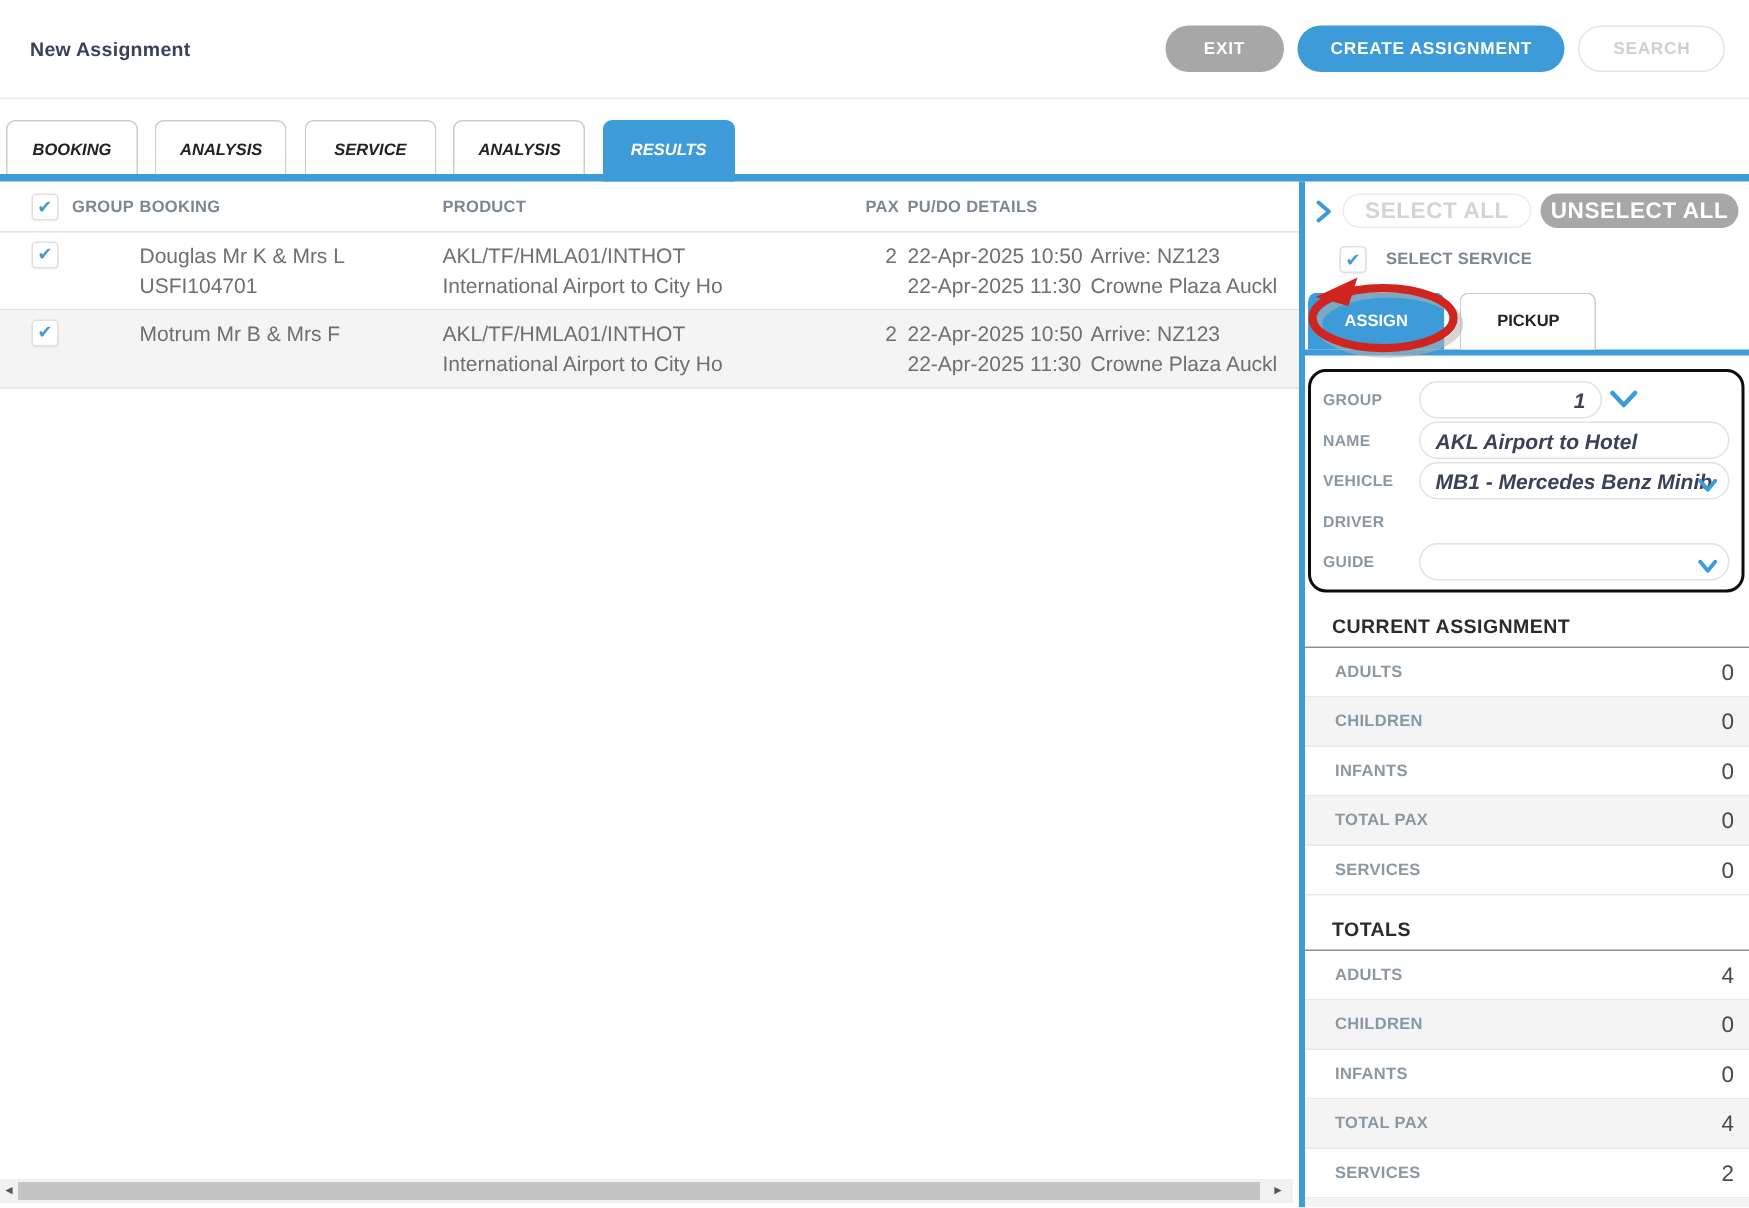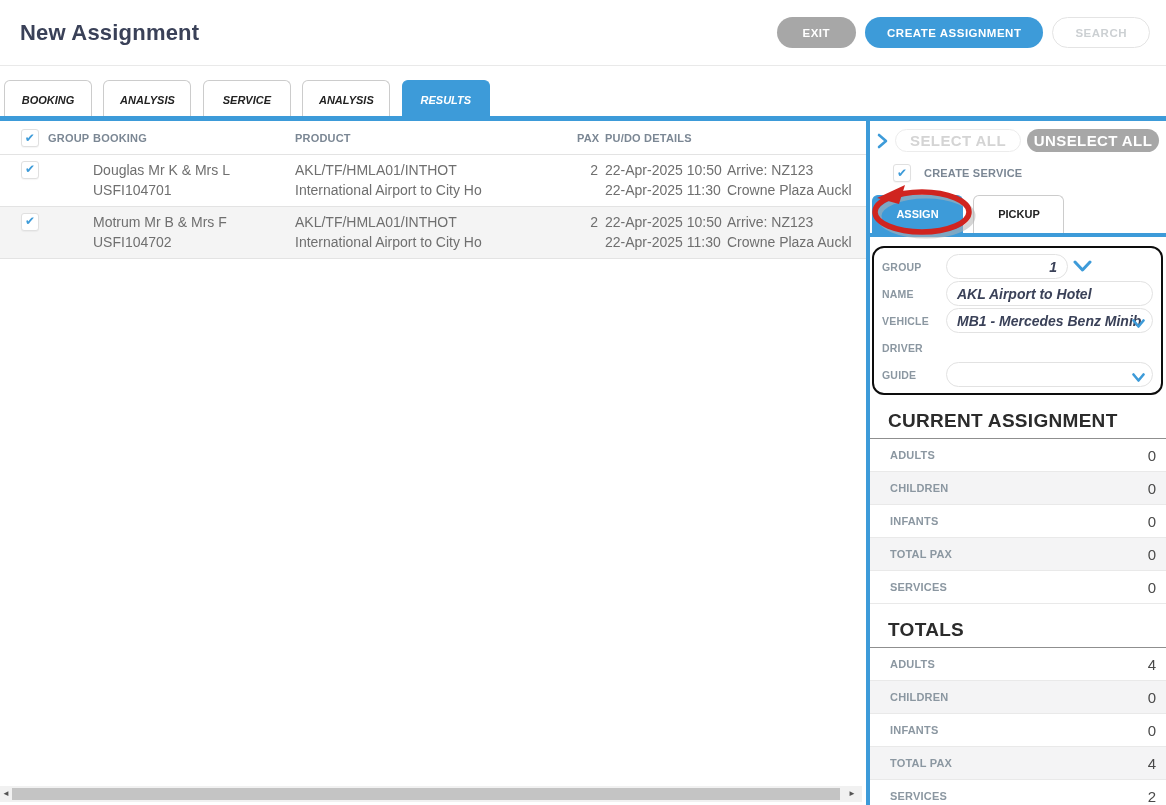--- a/index.html
+++ b/index.html
@@ -3,21 +3,21 @@
 <meta charset="utf-8">
 <style>
   * { margin:0; padding:0; box-sizing:border-box; }
   html,body { background:#fff; }
   body { font-family:"Liberation Sans","DejaVu Sans",sans-serif; }
   .page { position:relative; width:1166px; height:805px; background:#fff; overflow:hidden; }
 
   
   .hdr { height:66px; display:flex; align-items:center; justify-content:space-between;
          padding:0 16px 0 20px; border-bottom:1px solid #e9e9e9; }
-  .hdr-title { font-size:22px; font-weight:bold; color:#3a4158; letter-spacing:.2px; }
+  .hdr-title { font-size:13px; font-weight:bold; color:#3a4158; letter-spacing:.2px; }
   .hdr-btns { display:flex; gap:9px; }
   .btn { height:31px; border-radius:17px; display:flex; align-items:center; justify-content:center;
          font-size:11.5px; font-weight:bold; letter-spacing:.5px; padding:0 22px; cursor:pointer;
          border:none; white-space:nowrap; }
   .btn-exit   { background:#a7a7a7; color:#fff; padding:0 26px; }
   .btn-create { background:#3d9bd9; color:#fff; }
   .btn-search { background:#fff; border:1px solid #e4e4e4; color:#ccd0d3; }
 
   
   .tabbar { position:relative; height:55px; padding:14px 0 0 4px;font-style:italic; }
@@ -87,21 +87,21 @@
                 background:#fff; display:flex; align-items:center; font-size:14px; font-weight:bold;
                 font-style:italic; color:#3a4158; padding:0 10px; overflow:hidden; white-space:nowrap;
                 cursor:text; }
   .inp-group { width:122px; justify-content:flex-end; }
   .inp-wide { flex:1; }
   .has-chev { padding-right:22px; }
   .chev-in { position:absolute; right:7px; top:7px; }
   .chev-out { margin-left:5px; display:flex; align-items:center; cursor:pointer; }
 
   
-  .sec-title { margin-top:12px; padding:3px 0 6px 18px; font-size:19px; font-weight:bold;
+  .sec-title { margin-top:12px; padding:3px 0 6px 18px; font-size:13px; font-weight:bold;
                color:#2b2b2b; letter-spacing:.3px; border-bottom:1px solid #8f8f8f; }
   .stat-row { display:flex; align-items:center; justify-content:space-between; height:33px;
               padding:0 10px 0 20px; border-bottom:1px solid #e9e9e9; background:#fff; }
   .stat-row.alt { background:#f4f4f5; }
   .stat-label { font-size:11px; font-weight:bold; color:#8b97a1; letter-spacing:.2px; }
   .stat-value { font-size:15px; color:#4a4a4a; }
 </style>
 </head>
 <body>
 
@@ -160,21 +160,20 @@
             <span>Crowne Plaza Auckl</span>
           </div>
         </span>
       </div>
 
       <div class="grid-row alt">
         <span class="cbx">✔</span>
         <span></span>
         <span>
           <div>Motrum Mr B &amp; Mrs F</div>
-          <div>USFI104702</div>
         </span>
         <span class="cell-product">
           <div>AKL/TF/HMLA01/INTHOT</div>
           <div>International Airport to City Ho</div>
         </span>
         <span class="cell-pax">2</span>
         <span class="cell-pudo">
           <div class="pudo-line">
             <span class="pudo-time">22-Apr-2025 10:50</span>
             <span>Arrive: NZ123</span>
@@ -200,21 +199,21 @@
           <svg width="14" height="16" viewBox="0 0 14 16">
               <path d="M4 2 L11 8 L4 14" fill="none" stroke="#3d9bd9" stroke-width="2.6" stroke-linecap="round" stroke-linejoin="round"></path>
             </svg>
         </span>
         <button class="pill-btn pill-ghost">SELECT ALL</button>
         <button class="pill-btn pill-gray">UNSELECT ALL</button>
       </div>
 
       <div class="rp-service">
         <span class="cbx">✔</span>
-        <span class="rp-service-label">CREATE SERVICE</span>
+        <span class="rp-service-label">SELECT SERVICE</span>
       </div>
 
       <div class="rp-tabs">
         <div class="rp-tab active">ASSIGN</div>
         <div class="rp-tab">PICKUP</div>
       </div>
       <div class="rp-underline"></div>
 
       <svg class="annotation" width="118" height="58" viewBox="0 0 118 58">
         <ellipse cx="58" cy="32" rx="47" ry="20" fill="none" stroke="#b3b3b3" stroke-width="5" opacity="0.55"></ellipse>

